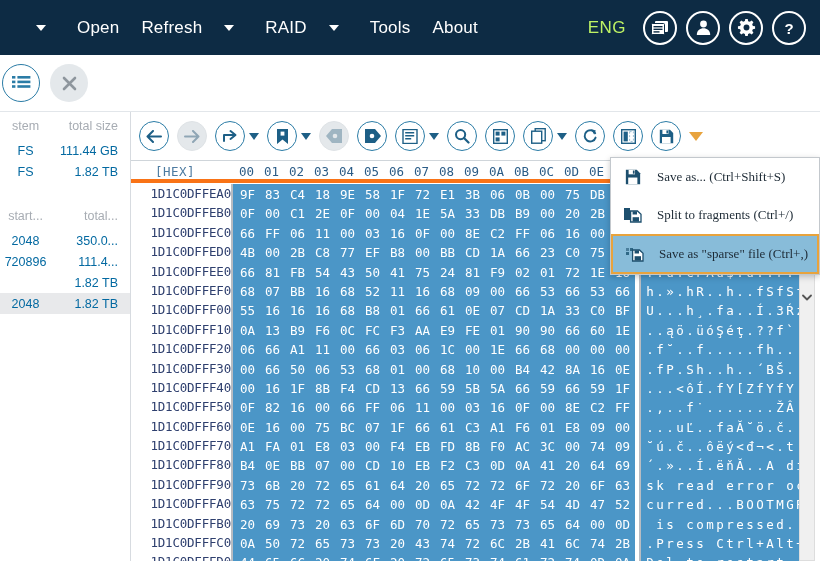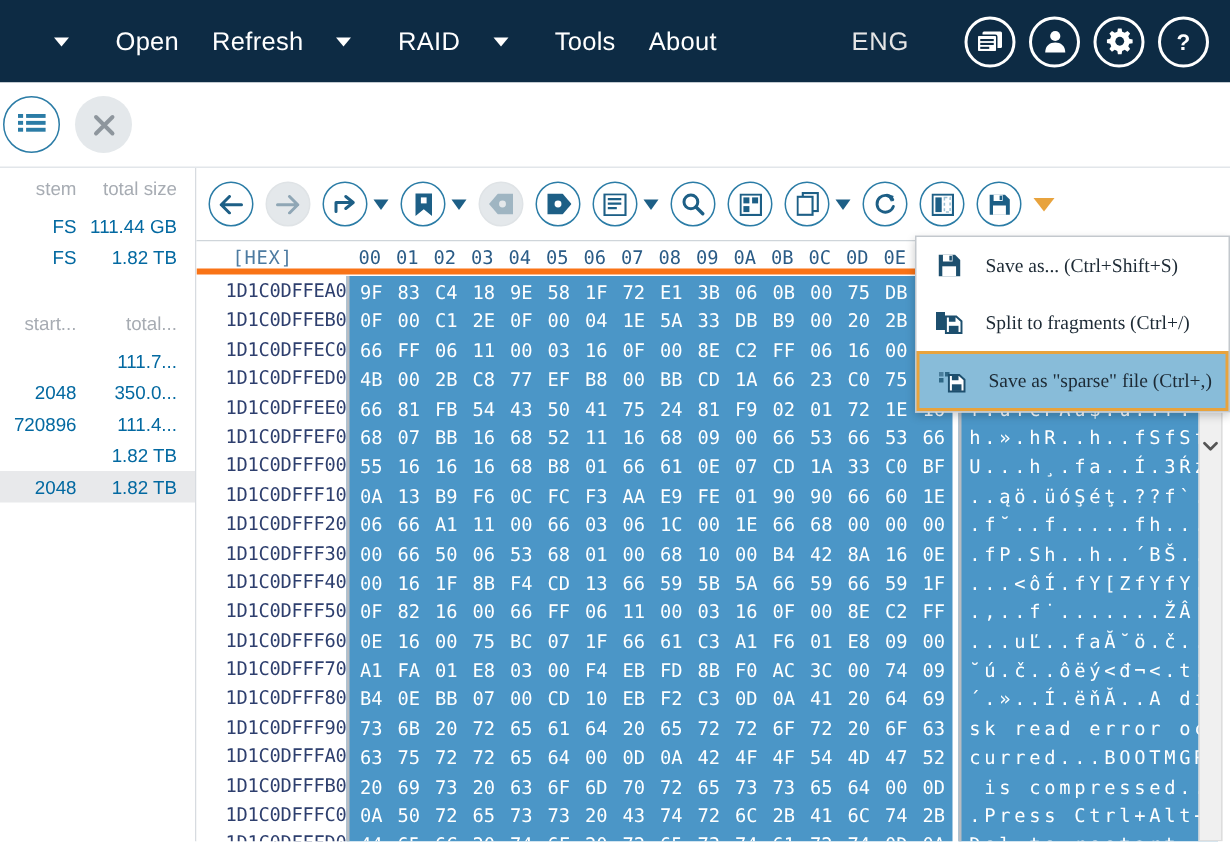--- a/index.html
+++ b/index.html
@@ -31,21 +31,21 @@
     border-right: 5px solid transparent;
     border-top: 6px solid #ffffff;
     margin-right: 7px;
   }
   .nav-label { cursor: default; }
   #topbar-right {
     position: absolute; right: 14px; top: 0; height: 55px;
     display: flex; align-items: center;
   }
   #lang {
-    color: #e5e5e5; font-size: 17px; margin-right: 28px; letter-spacing: .5px;
+    color: #bef264; font-size: 17px; margin-right: 8px; letter-spacing: .5px;
   }
   .circ-btn {
     width: 34px; height: 34px; border-radius: 50%;
     border: 2px solid #ffffff;
     display: flex; align-items: center; justify-content: center;
     margin-left: 9px;
   }
   .circ-btn svg { display: block; }
 
   
@@ -73,21 +73,21 @@
   }
   .sb-head {
     display: flex; height: 28px; align-items: center;
     color: #a7acb3; font-size: 12.5px;
   }
   .sb-row {
     display: flex; height: 21px; align-items: center;
     color: #0369a1; font-size: 12.5px;
   }
   .sb-row.sel { background: #e8e9eb; }
-  .c1 { width: 58px; text-align: right; padding-right: 7px; }
+  .c1 { width: 58px; text-align: center; padding-right: 7px; }
   .c2 { width: 66px; text-align: right; padding-right: 6px; }
   .sb-gap { height: 20px; }
 
   
   #hexbar {
     position: absolute; left: 131px; top: 112px;
     width: 689px; height: 49px;
     background: #ffffff;
     display: flex; align-items: center;
     border-bottom: 1px solid #cfd5da;
@@ -294,24 +294,20 @@
     <div class="sb-row">
       <div class="c1">FS</div>
       <div class="c2">1.82 TB</div>
     </div>
 
     <div class="sb-gap"></div>
 
     <div class="sb-head">
       <div class="c1">start...</div>
       <div class="c2">total...</div>
-    </div>
-    <div class="sb-row">
-      <div class="c1"></div>
-      <div class="c2">111.7...</div>
     </div>
     <div class="sb-row">
       <div class="c1">2048</div>
       <div class="c2">350.0...</div>
     </div>
     <div class="sb-row">
       <div class="c1">720896</div>
       <div class="c2">111.4...</div>
     </div>
     <div class="sb-row">

